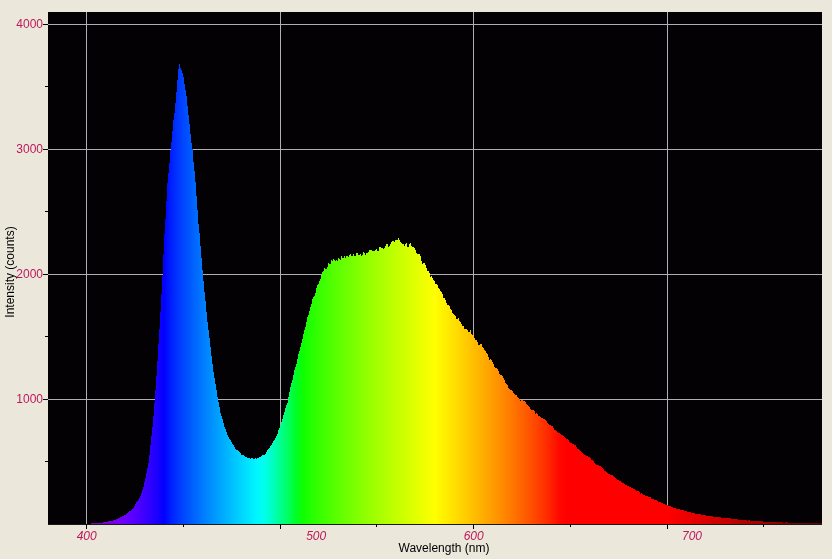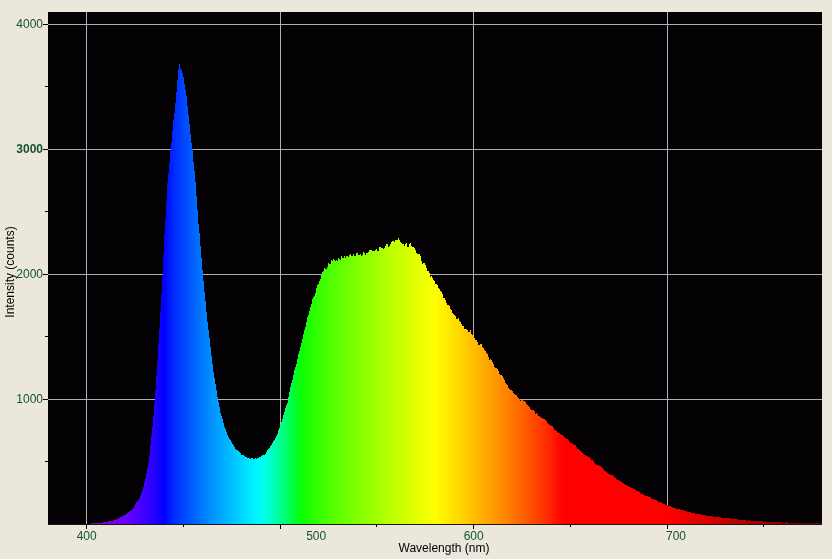--- a/index.html
+++ b/index.html
@@ -3,24 +3,24 @@
 <meta charset="utf-8">
 <style>
   html,body{margin:0;padding:0;}
   body{
     width:832px;height:559px;overflow:hidden;
     font-family:"Liberation Sans", sans-serif;
   }
   #app{position:relative;width:832px;height:559px;}
   #chart-svg{position:absolute;left:0;top:0;}
   .tick-label{
-    position:absolute;font-size:12px;color:#14532d;line-height:14px;
+    position:absolute;font-size:12px;color:#be185d;line-height:14px;
     white-space:nowrap;
   }
-  .x-tick-label{transform:translateX(-50%);top:529px;}
+  .x-tick-label{transform:translateX(-50%);top:529px;font-style:italic;}
   .y-tick-label{right:789px;transform:translateY(-50%);}
   .axis-title{
     position:absolute;font-size:12px;color:#000;white-space:nowrap;
   }
   #x-axis-title{left:444px;top:541px;transform:translateX(-50%);}
   #y-axis-title{left:10px;top:272px;transform:translate(-50%,-50%) rotate(-90deg);}
 </style>
 </head>
 <body style="background: rgb(235, 232, 219);">
 
@@ -164,20 +164,20 @@
         <line x1="48" y1="86.92682926829269" x2="45" y2="86.92682926829269" stroke="#000000" stroke-width="1"></line>
       </g>
   </svg>
 
   <span class="axis-title" id="y-axis-title">Intensity (counts)</span>
 
   <span class="axis-title" id="x-axis-title">Wavelength (nm)</span>
 
   <span class="tick-label y-tick-label" style="top: 399.122px;">1000</span>
   <span class="tick-label y-tick-label" style="top: 274.244px; margin-left: 16px;">2000</span>
-  <span class="tick-label y-tick-label" style="top: 149.366px; font-weight: bold;">3000</span>
+  <span class="tick-label y-tick-label" style="top: 149.366px;">3000</span>
   <span class="tick-label y-tick-label" style="top: 24.4878px;">4000</span>
 
   <span class="tick-label x-tick-label" style="left: 86.7px;">400</span>
   <span class="tick-label x-tick-label" style="left: 280.2px; margin-left: 36px;">500</span>
   <span class="tick-label x-tick-label" style="left: 473.7px;">600</span>
-  <span class="tick-label x-tick-label" style="left: 676px;">700</span>
+  <span class="tick-label x-tick-label" style="left: 692px;">700</span>
 </div>
 
 </body></html>

